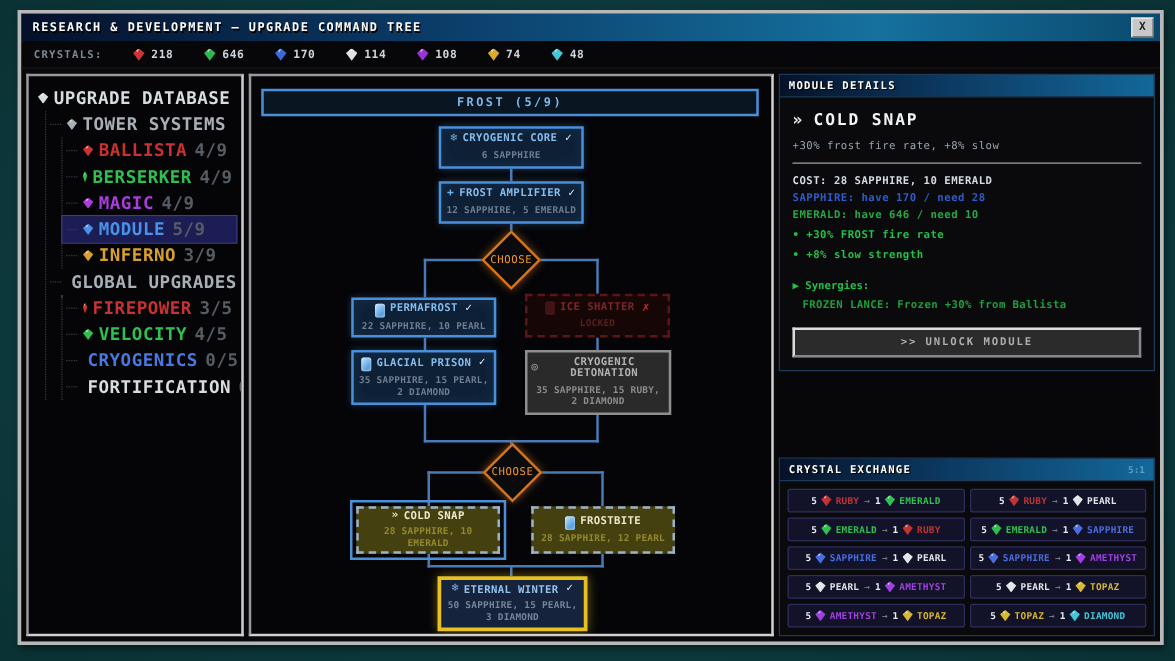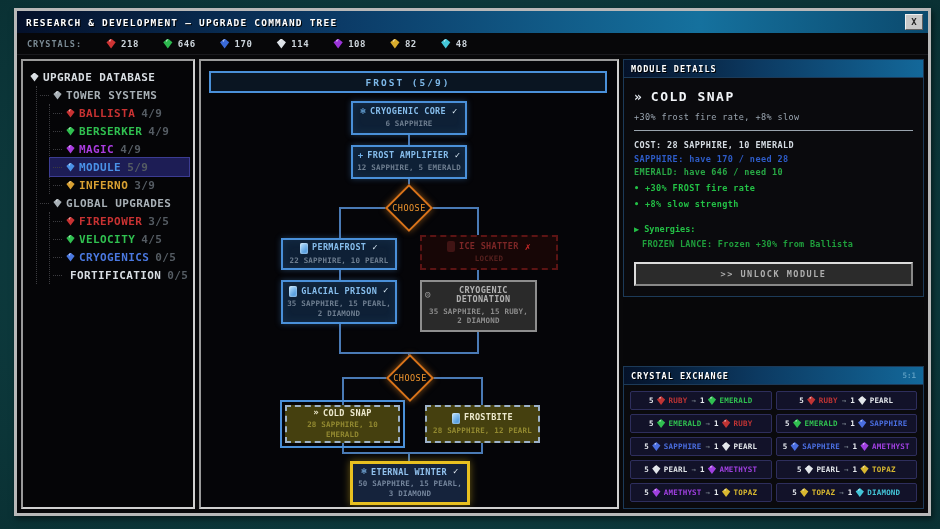--- a/index.html
+++ b/index.html
@@ -49,21 +49,21 @@
     background:rgba(255,255,255,.55); clip-path: polygon(0 0,100% 0,50% 100%);
   }
   .gem.sm { width:9px; height:9px; }
   
   .content { flex:1; display:flex; gap:4px; padding:4px; background:#08080a; min-height:0; }
   
   .sidebar {
     flex:0 0 174px; background:#050507;
     border:2px solid; border-color:#9a9a9a #d0d0d0 #d0d0d0 #9a9a9a;
     padding:7px 4px; overflow:hidden;
-    font-size:11px; font-weight:bold; letter-spacing:.4px;
+    font-size:14px; font-weight:bold; letter-spacing:.4px;
   }
   .srow { display:flex; align-items:center; gap:4px; padding:2.5px 3px; color:#cfd6dc; white-space:nowrap; }
   .srow .cnt { color:#555c63; margin-left:2px; font-weight:bold; }
   .twig { display:inline-block; width:9px; border-top:1px dotted #3c3c40; flex:0 0 9px; }
   .tgroup { margin-left:9px; border-left:1px dotted #3c3c40; }
   .titems { margin-left:12px; border-left:1px dotted #3c3c40; }
   .srow.sel { background:#1d1d55; outline:1px solid #3c3c92; }
   .srow.clickable { cursor:pointer; }
   
   .canvas {
@@ -188,21 +188,21 @@
     <span class="citem">
         <span class="gem" style="color: rgb(221, 226, 232);"></span>
         <span class="cval">114</span>
       </span>
     <span class="citem">
         <span class="gem" style="color: rgb(154, 52, 216);"></span>
         <span class="cval">108</span>
       </span>
     <span class="citem">
         <span class="gem" style="color: rgb(216, 171, 44);"></span>
-        <span class="cval">82</span>
+        <span class="cval">74</span>
       </span>
     <span class="citem">
         <span class="gem" style="color: rgb(68, 198, 216);"></span>
         <span class="cval">48</span>
       </span>
   </div>
 
   <div class="content">
 
     <div class="sidebar">
@@ -328,21 +328,21 @@
 
       <div class="node unlocked" style="left:80px;top:177px;width:116px;height:32px">
         <div class="trow">
             <span class="nicon cube"></span>
             <span class="ntitle">PERMAFROST</span>
             <span class="ncheck">✓</span>
           </div>
         <div class="cost">22 SAPPHIRE, 10 PEARL</div>
       </div>
 
-      <div class="node locked" style="left:219px;top:174px;width:138px;height:35px">
+      <div class="node locked" style="left:219px;top:174px;width:116px;height:35px">
         <div class="trow">
             <span class="nicon cube"></span>
             <span class="ntitle">ICE SHATTER</span>
             <span class="ncheck">✗</span>
           </div>
         <div class="cost">LOCKED</div>
       </div>
 
       <div class="node unlocked" style="left:80px;top:219px;width:116px;height:44px">
         <div class="trow">

